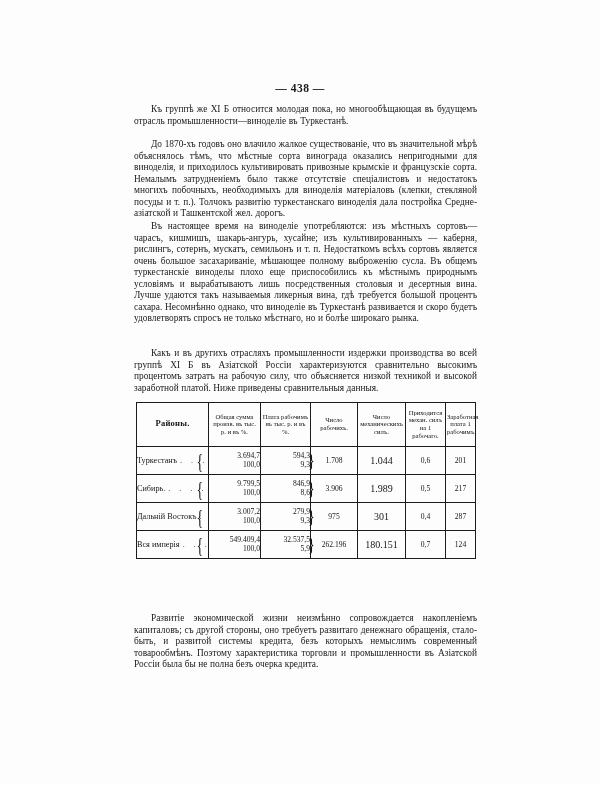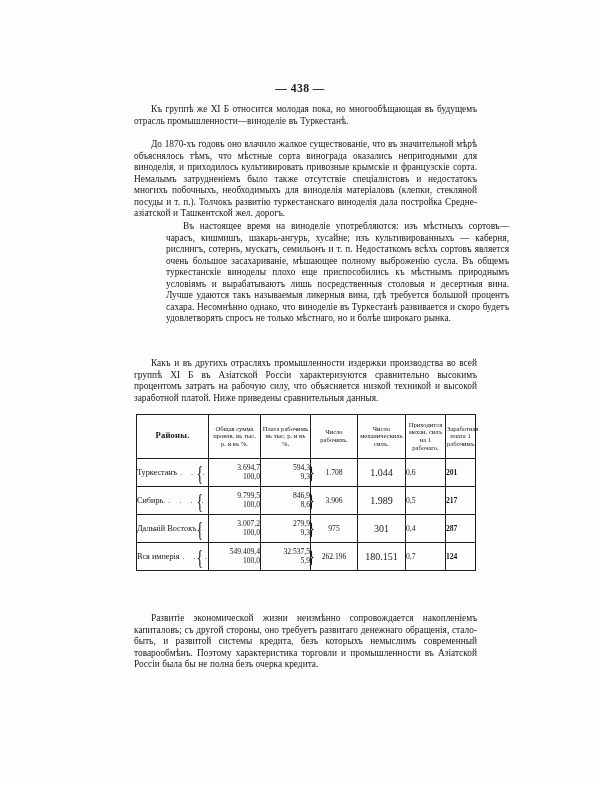--- a/index.html
+++ b/index.html
@@ -42,29 +42,29 @@
     line-height: 11.55px;
     text-align: justify;
     text-indent: 17px;
     color: #191919;
     -webkit-hyphens: none;
     hyphens: none;
     word-spacing: 0.2px;
   }
   #para-1 { position: absolute; top: 104px; left: 0; width: 343px; }
   #para-2 { position: absolute; top: 139px; left: 0; width: 343px; }
-  #para-3 { position: absolute; top: 221px; left: 0; width: 343px; margin-left: 32px; }
-  #para-4 { position: absolute; top: 358px; left: 0; width: 343px; }
+  #para-3 { position: absolute; top: 221px; left: 0; width: 343px; }
+  #para-4 { position: absolute; top: 348px; left: 0; width: 343px; }
   #para-5 { position: absolute; top: 613px; left: 0; width: 343px; }
 
   
   .table-wrap {
     position: absolute;
     left: 136px;
-    top: 414px;
+    top: 402px;
     width: 339px;
   }
   table.stats {
     border-collapse: collapse;
     width: 339px;
     table-layout: fixed;
     font-size: 6.6px;
     color: #161616;
   }
   table.stats, table.stats th, table.stats td {
@@ -134,29 +134,28 @@
     top: 50%;
     transform: translateY(-50%) scaleX(0.7);
     font-size: 19px;
     line-height: 0;
   }
   td.plain {
     text-align: center;
     font-size: 10px;
   }
   td.right-pad {
-    text-align: left;
+    text-align: center;
     padding-right: 12px;
     font-size: 7.6px;
   }
   td.right-pad2 {
-    text-align: left;
+    text-align: center;
     padding-right: 14px;
     font-size: 7.6px;
-    font-weight: bold;
   }
   .col-d  { width: 72px; }
   .col-a  { width: 52px; }
   .col-b  { width: 50px; }
   .col-c  { width: 47px; }
   .col-e  { width: 48px; }
   .col-f  { width: 40px; }
   .col-g  { width: 30px; }
 </style>
 </head>

